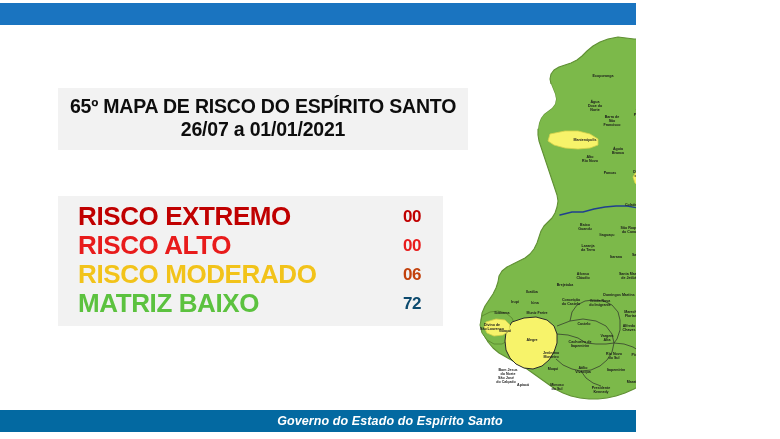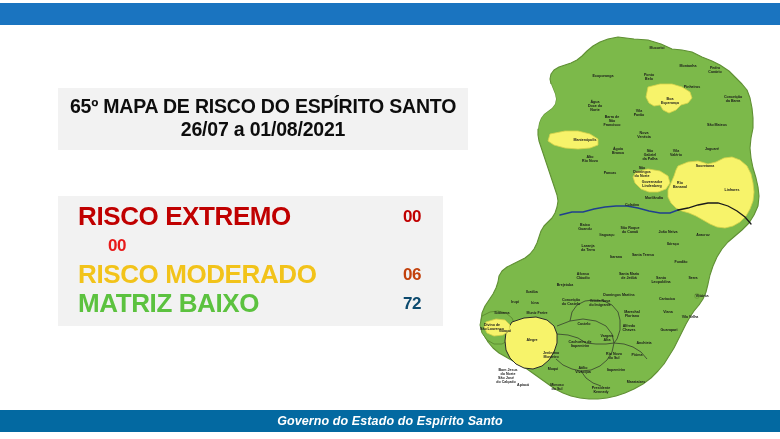--- a/index.html
+++ b/index.html
@@ -6,21 +6,21 @@
   html, body {
     margin: 0;
     padding: 0;
     background: #ffffff;
   }
   body {
     font-family: "Liberation Sans", sans-serif;
   }
   #slide {
     position: relative;
-    width: 780px;
+    width: 636px;
     height: 439px;
     background: #ffffff;
     overflow: hidden;
   }
 
   
   #top-banner {
     position: absolute;
     left: 0;
     top: 3px;
@@ -126,29 +126,30 @@
 </style>
 </head>
 <body>
 
 <div id="slide">
 
   <div id="top-banner"></div>
 
   <div id="title-block">
     <span class="tline">65º MAPA DE RISCO DO ESPÍRITO SANTO</span>
-    <span class="tline">26/07 a 01/08/2021</span>
+    <span class="tline">26/07 a 01/01/2021</span>
   </div>
 
   <div id="legend-block">
     <div class="legend-row">
       <span class="legend-label" style="color:#c00000">RISCO EXTREMO</span>
       <span class="legend-count" style="color:#c00000">00</span>
     </div>
     <div class="legend-row">
+      <span class="legend-label" style="color:#e81b1b">RISCO ALTO</span>
       <span class="legend-count" style="color:#e81b1b">00</span>
     </div>
     <div class="legend-row">
       <span class="legend-label" style="color:#f2c31a">RISCO MODERADO</span>
       <span class="legend-count" style="color:#c2410c">06</span>
     </div>
     <div class="legend-row">
       <span class="legend-label" style="color:#5cc23f">MATRIZ BAIXO</span>
       <span class="legend-count" style="color:#0c4a6e">72</span>
     </div>

